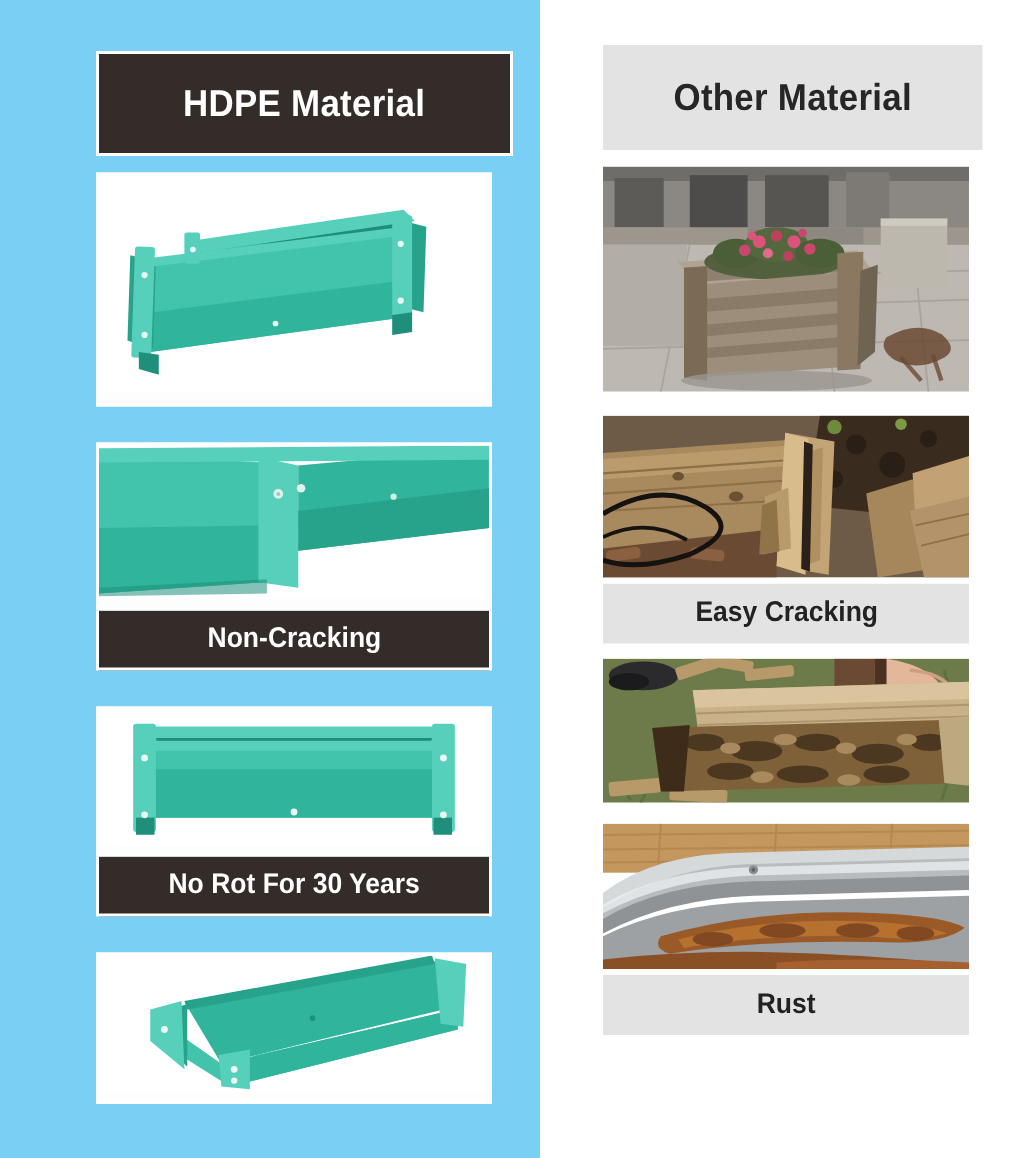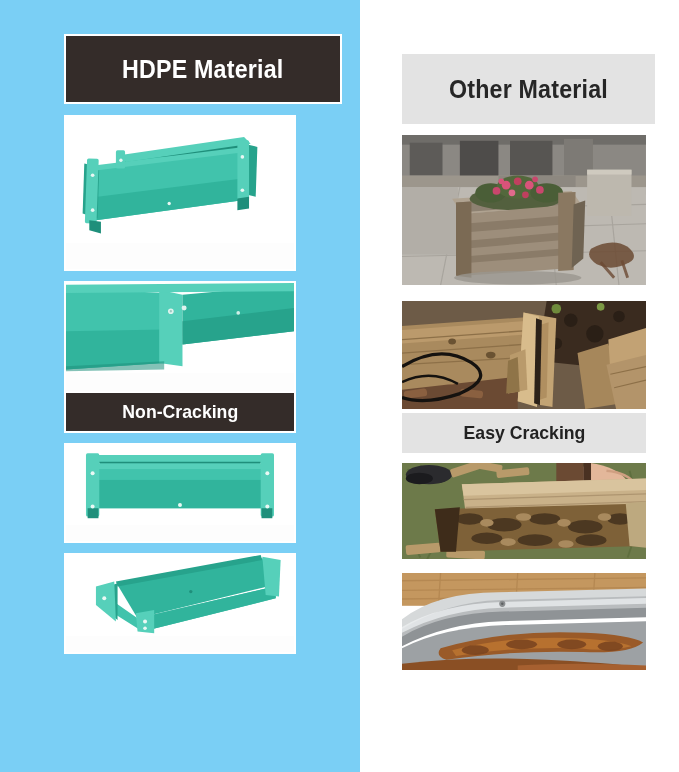--- a/index.html
+++ b/index.html
@@ -26,21 +26,21 @@
     height: 772px;
   }
   .column-left {
     width: 360px;
     background: #7ACFF5;
     padding: 34px 18px 0 64px;
   }
   .column-right {
     width: 319px;
     background: #ffffff;
-    padding: 54px 24px 0 42px;
+    padding: 30px 24px 0 42px;
   }
 
   
   .header-bar {
     height: 70px;
     display: flex;
     align-items: center;
     justify-content: center;
     margin-bottom: 11px;
   }
@@ -58,21 +58,21 @@
     font-weight: bold;
     letter-spacing: 0.2px;
     font-family: "Liberation Sans Narrow", "Liberation Sans", sans-serif;
     transform: scaleX(0.93);
   }
   .header-bar-left .header-text { color: #ffffff; }
   .header-bar-right .header-text { color: #262626; }
 
   
   .card { position: relative; }
-  .card-left  { width: 232px; margin-bottom: 10px; }
+  .card-left  { width: 264px; margin-bottom: 24px; }
   .card-right { width: 244px; margin-bottom: 10px; }
 
   .photo {
     position: relative;
     overflow: hidden;
     background: #ffffff;
   }
   .photo-left  { border: 2px solid #ffffff; background:#fdfdfd; }
   .photo-right { border: 0; }
 
@@ -206,20 +206,23 @@
 
           <rect class="teal-e" x="26" y="76" width="13" height="12"></rect>
           <rect class="teal-e" x="235" y="76" width="13" height="12"></rect>
 
           <circle cx="32" cy="34" r="2.4" fill="#eaf8f4"></circle>
           <circle cx="32" cy="74" r="2.4" fill="#eaf8f4"></circle>
           <circle cx="242" cy="34" r="2.4" fill="#eaf8f4"></circle>
           <circle cx="242" cy="74" r="2.4" fill="#eaf8f4"></circle>
           <circle cx="137" cy="72" r="2.4" fill="#eaf8f4"></circle>
         </svg>
+      </div>
+      <div class="caption caption-left">
+        <span class="caption-text">No Rot For 30 Years</span>
       </div>
     </div>
 
     <div class="card card-left">
       <div class="photo photo-left" style="height:101px;">
         <svg class="art" viewBox="0 0 274 97" preserveAspectRatio="none">
           <rect width="274" height="97" fill="#ffffff"></rect>
 
           <polygon class="teal-b" points="62,36 236,4 250,36 86,76"></polygon>
 
@@ -479,15 +482,18 @@
             <ellipse cx="76" cy="80" rx="14" ry="5"></ellipse>
               <ellipse cx="124" cy="74" rx="16" ry="5"></ellipse>
             <ellipse cx="176" cy="74" rx="15" ry="5"></ellipse>
               <ellipse cx="216" cy="76" rx="13" ry="5"></ellipse>
           </g>
 
           <path d="M0 94 Q70 86 150 90 Q210 93 253 98 L253 101 L0 101 Z" fill="#8a4f24"></path>
           <path d="M120 96 Q180 92 253 96 L253 101 L120 101 Z" fill="#a66030"></path>
         </svg>
       </div>
+      <div class="caption caption-right">
+        <span class="caption-text">Rust</span>
+      </div>
     </div>
   </div>
 </div>
 
 </body></html>

